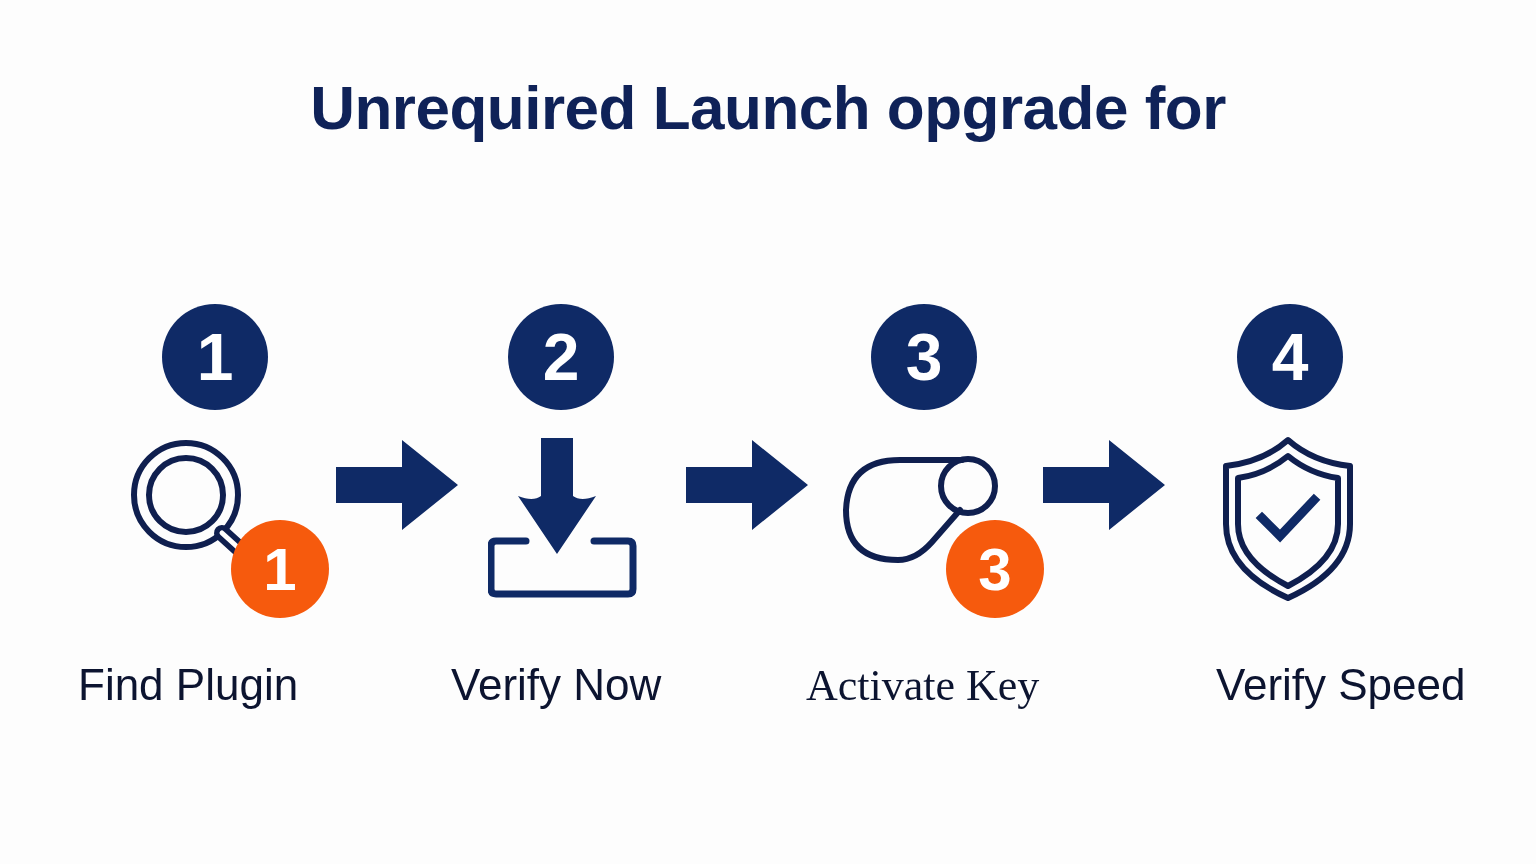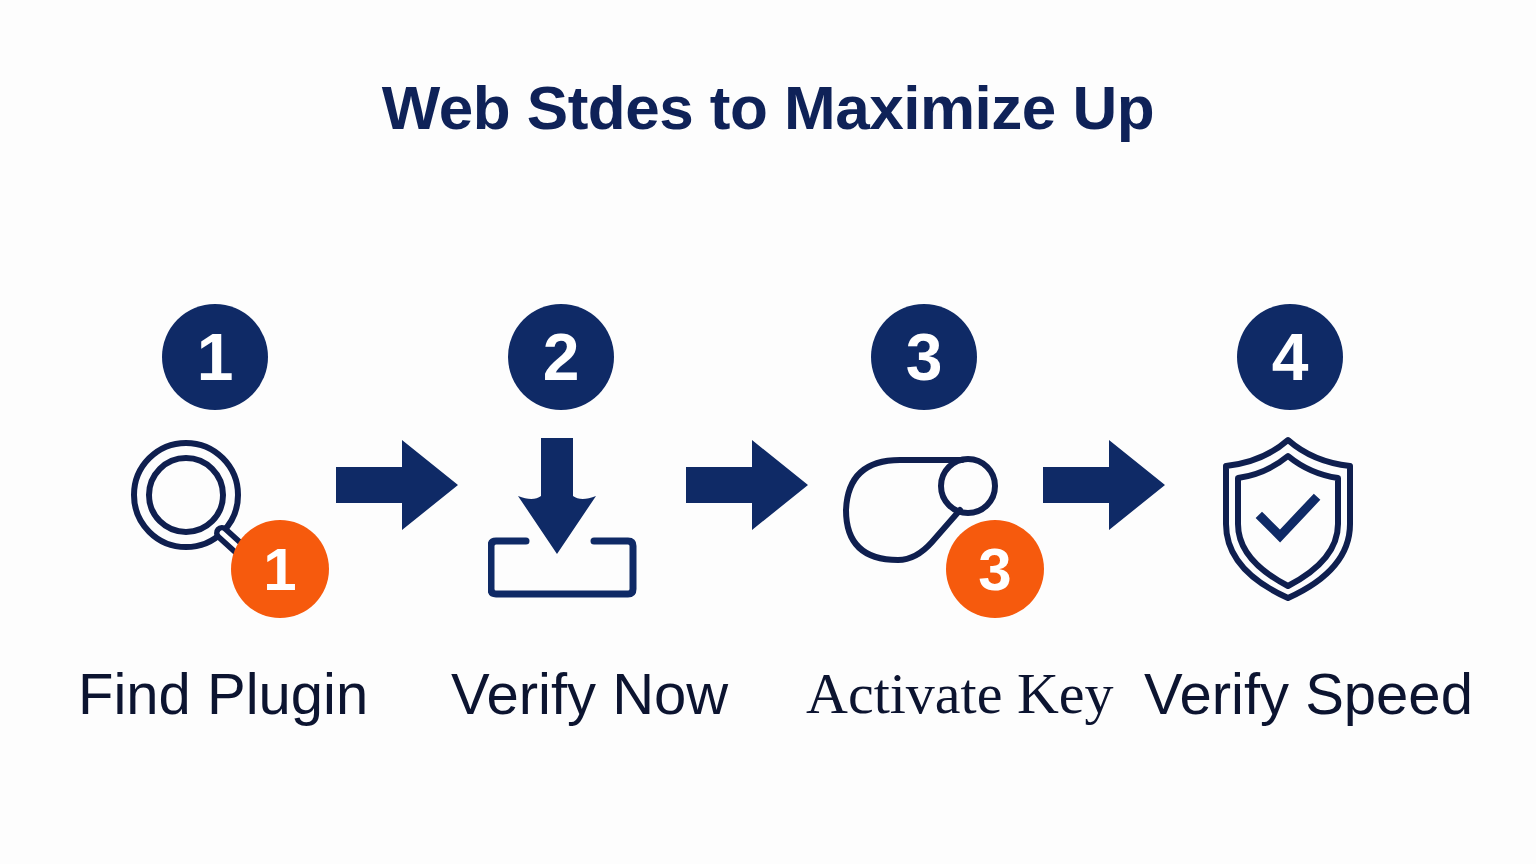--- a/index.html
+++ b/index.html
@@ -21,29 +21,29 @@
       background: #0f2a66; color: #fff; font-weight: bold; font-size: 66px;
       display: flex; align-items: center; justify-content: center;
     }
     .obadge {
       position: absolute; width: 98px; height: 98px; border-radius: 50%;
       background: #f65a0d; color: #fff; font-weight: bold; font-size: 60px;
       display: flex; align-items: center; justify-content: center;
     }
     .icon { position: absolute; }
     .label {
-      position: absolute; top: 660px; font-size: 58px; color: #0c1430;
+      position: absolute; top: 660px; font-size: 44px; color: #0c1430;
       white-space: nowrap; text-align: left;
     }
   </style>
 </head>
 <body>
 
 <div class="title">
-  <div>Web Stdes to Maximize Up</div>
+  <div>Unrequired Launch opgrade for</div>
 </div>
 
 <div>
   <div class="badge" style="left:162px;top:304px;">1</div>
   <svg class="icon" style="left:128px;top:440px;" width="210" height="170" viewBox="0 0 210 170">
     <circle cx="58" cy="55" r="52" fill="none" stroke="#0f1f4f" stroke-width="6"></circle>
     <circle cx="58" cy="55" r="37" fill="none" stroke="#0f1f4f" stroke-width="6"></circle>
     <line x1="94" y1="93" x2="116" y2="113" stroke="#0f1f4f" stroke-width="16" stroke-linecap="round"></line>
     <line x1="94" y1="93" x2="116" y2="113" stroke="#ffffff" stroke-width="5" stroke-linecap="round"></line>
   </svg>
@@ -83,14 +83,14 @@
   <polygon points="0,27 66,27 66,0 122,45 66,90 66,63 0,63" fill="#0f2a66"></polygon>
 </svg>
 
 <div>
   <div class="badge" style="left:1237px;top:304px;">4</div>
   <svg class="icon" style="left:1218px;top:436px;" width="140" height="168" viewBox="0 0 140 168">
     <path d="M70,4 Q95,26 132,30 L132,88 Q132,134 70,162 Q8,134 8,88 L8,30 Q45,26 70,4 Z" fill="none" stroke="#0f1f4f" stroke-width="6" stroke-linejoin="round"></path>
     <path d="M70,20 Q92,38 120,42 L120,88 Q120,124 70,150 Q20,124 20,88 L20,42 Q48,38 70,20 Z" fill="none" stroke="#0f1f4f" stroke-width="6" stroke-linejoin="round"></path>
     <polyline points="44,82 62,100 96,64" fill="none" stroke="#0f2a66" stroke-width="9" stroke-linecap="square"></polyline>
   </svg>
-  <div class="label" style="left:1144px;">Verify Speed</div>
+  <div class="label" style="left:1216px;">Verify Speed</div>
 </div>
 
 </body></html>

